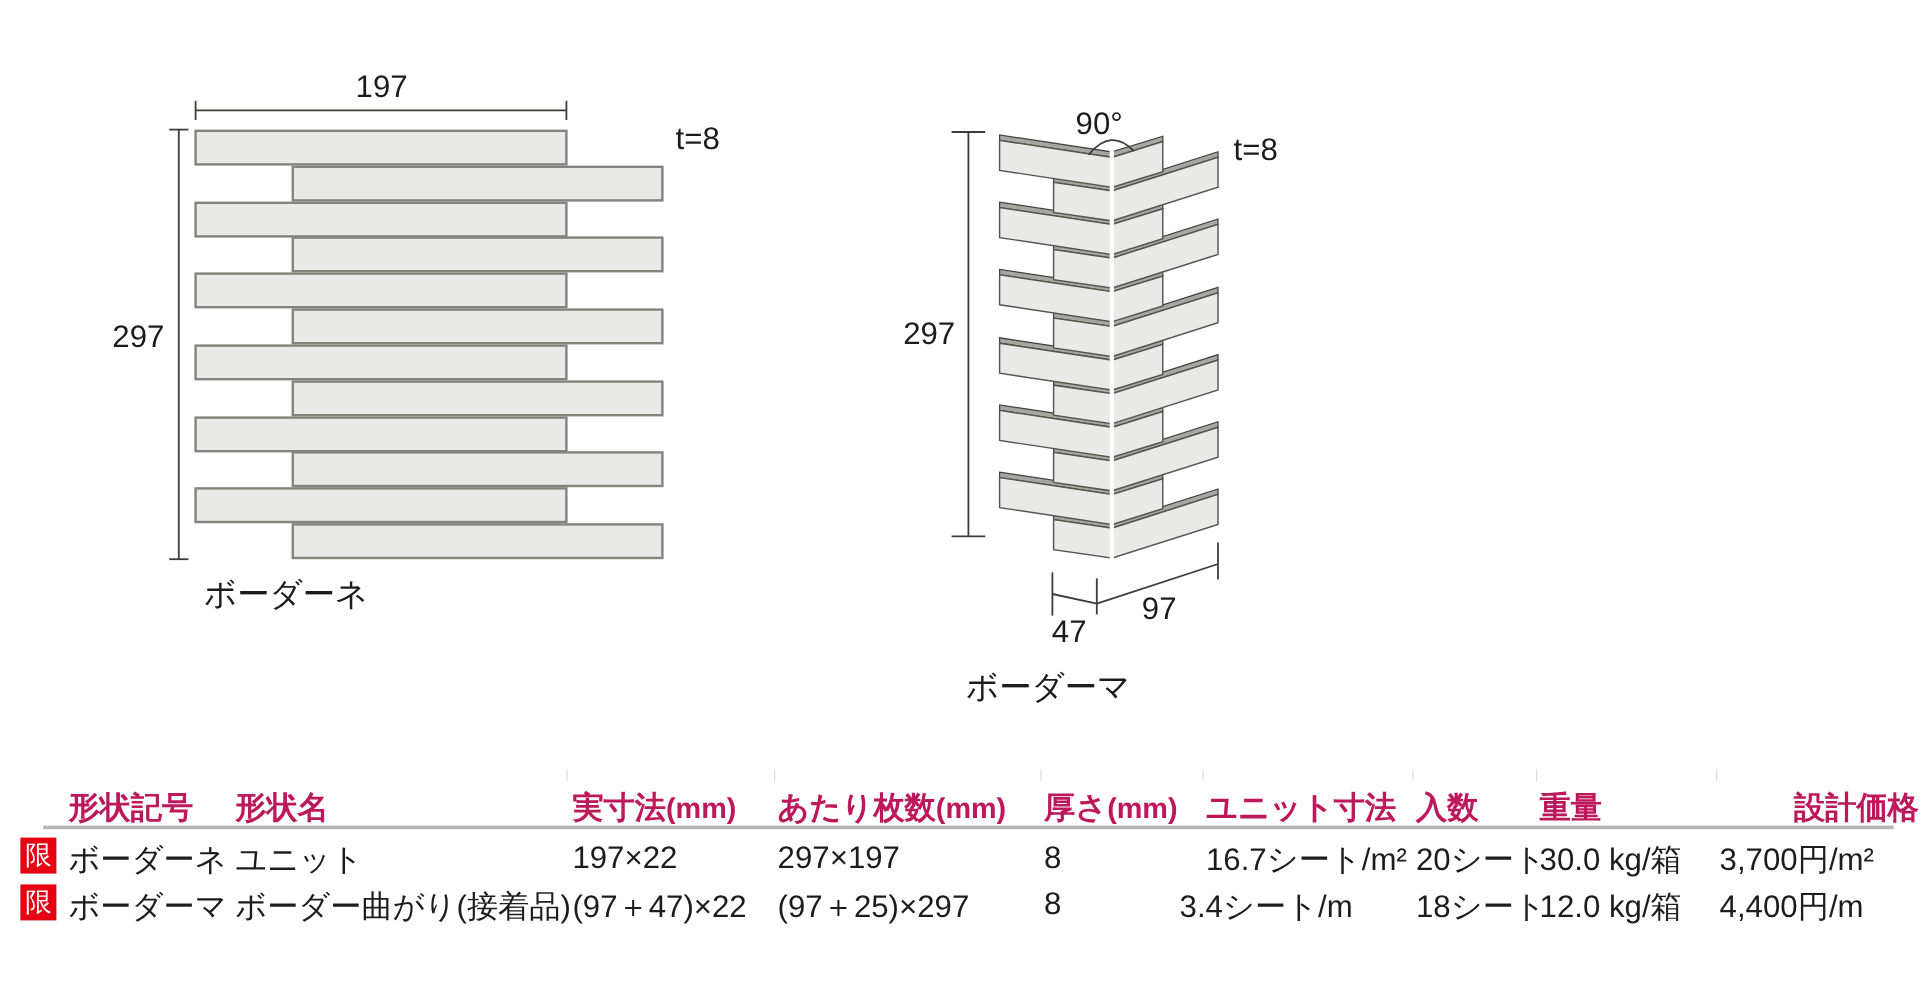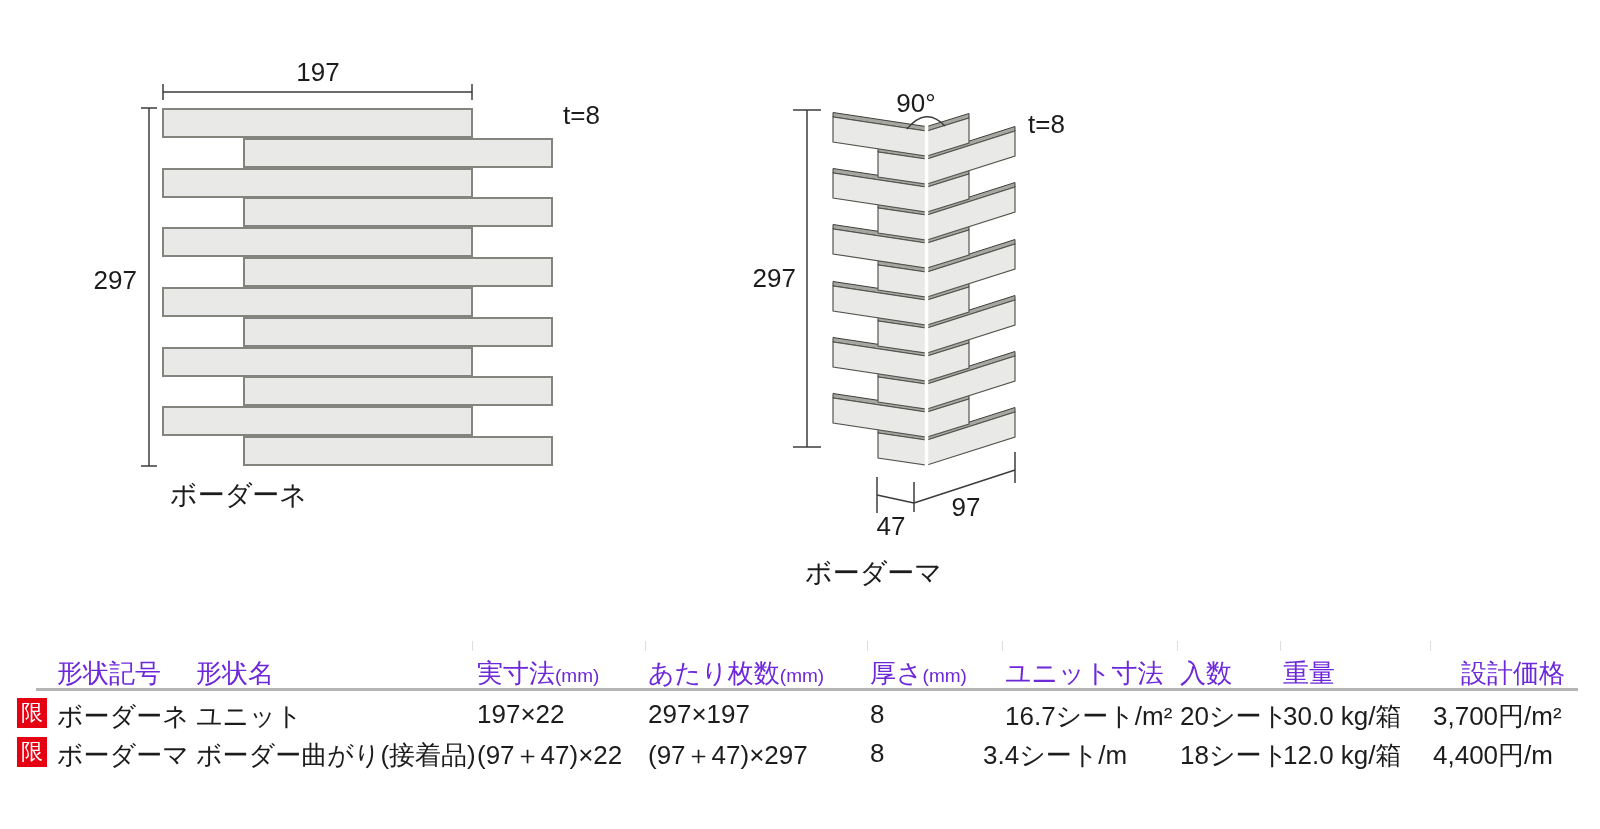--- a/index.html
+++ b/index.html
@@ -8,22 +8,22 @@
   svg{position:absolute;left:0;top:0;}
   
   .tile{fill:#e9e9e7;stroke:#84847e;stroke-width:2;}
   .cface{fill:#e9e9e7;stroke:#55554f;stroke-width:1.2;}
   .cstrip{fill:#a7a7a1;stroke:#3f3f3b;stroke-width:1;}
   .dim{stroke:#3c3c3a;stroke-width:1.5;fill:none;}
   .corner-split{stroke:#ffffff;stroke-width:3.5;}
   .dtext{fill:#1c1c1c;font-size:26px;}
   .caption{fill:#1c1c1c;font-size:27px;}
   
-  .th{position:absolute;top:656px;color:#6d28d9;font-size:26px;white-space:nowrap;}
-  .th .unit{font-size:19px;}
+  .th{position:absolute;top:656px;color:#be185d;font-size:26px;white-space:nowrap;font-weight:bold;}
+  .th .unit{font-size:24px;}
   .separator{position:absolute;left:36px;top:688px;width:1542px;height:3px;background:#b5b5b5;}
   .coltick{position:absolute;top:641px;width:1px;height:10px;background:#dedede;}
   .cell{position:absolute;font-size:26px;color:#1c1c1c;white-space:nowrap;}
   .r0{top:699px;} .r1{top:738px;}
   .badge{position:absolute;left:17px;width:30px;height:30px;background:#e50012;color:#ffffff;
          font-size:22px;display:flex;align-items:center;justify-content:center;}
   .b0{top:698px;} .b1{top:737px;}
 </style>
 </head>
 <body>
@@ -150,21 +150,21 @@
     <div class="coltick" style="left:1430px"></div>
 
     <span class="th" style="left:57px"><span>形状記号</span><span class="unit"></span></span>
     <span class="th" style="left:196px"><span>形状名</span><span class="unit"></span></span>
     <span class="th" style="left:477px"><span>実寸法</span><span class="unit">(mm)</span></span>
     <span class="th" style="left:648px"><span>あたり枚数</span><span class="unit">(mm)</span></span>
     <span class="th" style="left:870px"><span>厚さ</span><span class="unit">(mm)</span></span>
     <span class="th" style="left:1005px"><span>ユニット寸法</span><span class="unit"></span></span>
     <span class="th" style="left:1180px"><span>入数</span><span class="unit"></span></span>
     <span class="th" style="left:1283px"><span>重量</span><span class="unit"></span></span>
-    <span class="th" style="left:1461px"><span>設計価格</span><span class="unit"></span></span>
+    <span class="th" style="left:1495px"><span>設計価格</span><span class="unit"></span></span>
 
     <div class="separator"></div>
 
     <div>
       <div class="badge b0">限</div>
       <span class="cell r0" style="left:57px">ボーダーネ</span>
       <span class="cell r0" style="left:196px">ユニット</span>
       <span class="cell r0" style="left:477px">197×22</span>
       <span class="cell r0" style="left:648px">297×197</span>
       <span class="cell r0" style="left:870px">8</span>
@@ -172,21 +172,21 @@
       <span class="cell r0" style="left:1180px">20シート</span>
       <span class="cell r0" style="left:1283px">30.0 kg/箱</span>
       <span class="cell r0" style="left:1433px">3,700円/m²</span>
     </div>
 
     <div>
       <div class="badge b1">限</div>
       <span class="cell r1" style="left:57px">ボーダーマ</span>
       <span class="cell r1" style="left:196px">ボーダー曲がり(接着品)</span>
       <span class="cell r1" style="left:477px">(97＋47)×22</span>
-      <span class="cell r1" style="left:648px">(97＋47)×297</span>
+      <span class="cell r1" style="left:648px">(97＋25)×297</span>
       <span class="cell r1" style="left:870px">8</span>
       <span class="cell r1" style="left:983px">3.4シート/m</span>
       <span class="cell r1" style="left:1180px">18シート</span>
       <span class="cell r1" style="left:1283px">12.0 kg/箱</span>
       <span class="cell r1" style="left:1433px">4,400円/m</span>
     </div>
   </div>
 </div>
 
 </body></html>

